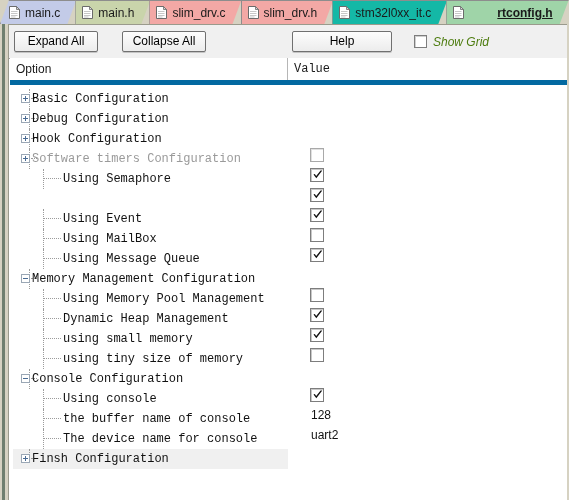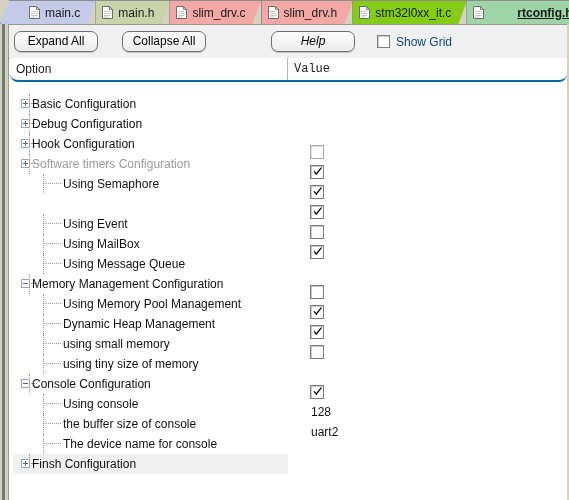--- a/index.html
+++ b/index.html
@@ -49,21 +49,21 @@
     padding: 0 10px 0 6px;
     display: flex;
     align-items: center;
     border-left: 1px solid #8d8d8d;
     border-top: 1px solid #8d8d8d;
     border-right: 0;
     -webkit-clip-path: polygon(0 0, 100% 0, calc(100% - 9px) 100%, 0 100%);
     clip-path: polygon(0 0, 100% 0, calc(100% - 9px) 100%, 0 100%);
   }
   .tab.first .tab-body {
-    padding-left: 28px;
+    padding-left: 8px;
     -webkit-clip-path: polygon(9px 0, 100% 0, calc(100% - 9px) 100%, 0 100%);
     clip-path: polygon(9px 0, 100% 0, calc(100% - 9px) 100%, 0 100%);
   }
   .tab .tab-label {
     font-family: "Liberation Sans", sans-serif;
     font-size: 12px;
     color: #1a1a1a;
     white-space: nowrap;
     padding-right: 6px;
   }
@@ -86,49 +86,49 @@
     background: #f0f0f0;
     border-bottom: 1px solid #a6a6a6;
     display: flex;
     align-items: center;
   }
   .tb-btn {
     height: 21px;
     box-sizing: border-box;
     background: linear-gradient(#fdfdfd, #ececec);
     border: 1px solid #707070;
-    border-radius: 7px;
+    border-radius: 2px;
     font-family: "Liberation Sans", sans-serif;
     font-size: 12px;
     color: #000;
     padding: 0 8px;
     cursor: default;
     line-height: 19px;
     text-align: center;
     box-shadow: 0 1px 0 rgba(0,0,0,0.18);
   }
   #btn-expand { margin-left: 14px; width: 84px; }
   #btn-collapse { margin-left: 24px; width: 84px; }
-  #btn-help { margin-left: 65px; width: 84px; font-style: italic; }
+  #btn-help { margin-left: 86px; width: 100px; }
   .tb-check {
     margin-left: 22px;
     display: flex;
     align-items: center;
     cursor: default;
   }
   .tb-check .cbx {
     width: 13px;
     height: 13px;
     box-sizing: border-box;
     border: 1px solid #7d7d7d;
     background: #ffffff;
     margin-right: 6px;
     box-shadow: inset 1px 1px 0 #cfcfcf;
   }
-  .tb-check .lbl { font-size: 12px; color: #0c4a6e; }
+  .tb-check .lbl { font-size: 12px; color: #4d7c0f; font-style: italic; }
 
   
   #leftedge {
     position: absolute;
     left: 0;
     top: 24px;
     width: 9px;
     height: 476px;
     background: #d6d2c2;
     border-right: 1px solid #9a9a8c;
@@ -158,22 +158,21 @@
     top: 58px;
     width: 557px;
     height: 442px;
     background: #ffffff;
     overflow: hidden;
   }
   #header-row {
     position: relative;
     height: 22px;
     background: #ffffff;
-    border-bottom: 2px solid #0369a1;
-    border-radius: 8px;
+    border-bottom: 5px solid #0369a1;
   }
   #header-row .hcell {
     position: absolute;
     top: 0;
     height: 22px;
     line-height: 22px;
     font-size: 12px;
     color: #1a1a1a;
     padding-left: 6px;
     box-sizing: border-box;
@@ -182,24 +181,25 @@
   #header-row .hcell.value  { left: 278px; width: 279px; font-family: Liberation Mono, monospace; }
 
   #rows { position: relative; }
   .row {
     position: relative;
     height: 20px;
   }
   .row .opt {
     position: absolute;
     left: 0;
-    top: 12px;
+    top: 4px;
     width: 278px;
     height: 20px;
     line-height: 20px;
+    font-family: Liberation Mono, monospace;
   }
   .row.highlight .opt-bg {
     position: absolute;
     left: 3px;
     top: 0;
     width: 275px;
     height: 20px;
     background: #f0f0f0;
   }
   .row .label {
@@ -345,21 +345,21 @@
             <polygon points="0.5,0.5 7.5,0.5 10.5,3.5 10.5,12.5 0.5,12.5" fill="#ffffff" stroke="#6b6b6b" stroke-width="1"></polygon>
             <polygon points="7.5,0.5 10.5,3.5 7.5,3.5" fill="#d9d9d9" stroke="#6b6b6b" stroke-width="0.8"></polygon>
             <g stroke="#b9b9b9" stroke-width="0.8">
               <line x1="2" y1="5.5" x2="8.5" y2="5.5"></line>
               <line x1="2" y1="7.5" x2="8.5" y2="7.5"></line>
               <line x1="2" y1="9.5" x2="8.5" y2="9.5"></line>
               <line x1="2" y1="11" x2="6.5" y2="11"></line>
             </g>
           </svg>
           <span class="tab-label">slim_drv.h</span>
-        </div></div><div class="tab"><div class="tab-body" style="background: #84cc16;">
+        </div></div><div class="tab"><div class="tab-body" style="background: #14b8a6;">
           <svg class="doc-icon" viewBox="0 0 11 13">
             <polygon points="0.5,0.5 7.5,0.5 10.5,3.5 10.5,12.5 0.5,12.5" fill="#ffffff" stroke="#6b6b6b" stroke-width="1"></polygon>
             <polygon points="7.5,0.5 10.5,3.5 7.5,3.5" fill="#d9d9d9" stroke="#6b6b6b" stroke-width="0.8"></polygon>
             <g stroke="#b9b9b9" stroke-width="0.8">
               <line x1="2" y1="5.5" x2="8.5" y2="5.5"></line>
               <line x1="2" y1="7.5" x2="8.5" y2="7.5"></line>
               <line x1="2" y1="9.5" x2="8.5" y2="9.5"></line>
               <line x1="2" y1="11" x2="6.5" y2="11"></line>
             </g>
           </svg>
@@ -585,21 +585,21 @@
                 <path d="M1.5 5.6 L4.3 9.2 L10.3 1.6 L8.6 1.6 L4.2 7.0 L2.8 5.1 Z" fill="#111111"></path>
               </svg>
             </span>
           </div>
         </div>
         <div class="row depth1">
           <div class="opt">
             <span class="conn-v trunk"></span>
             <span class="conn-v" style="height: 20px;"></span>
             <span class="conn-h"></span>
-            <span class="label">the buffer size of console</span>
+            <span class="label">the buffer name of console</span>
           </div>
           <div class="val">
             <span class="txt">128</span>
           </div>
         </div>
         <div class="row depth1">
           <div class="opt">
             <span class="conn-v trunk"></span>
             <span class="conn-v" style="height: 10px;"></span>
             <span class="conn-h"></span>

